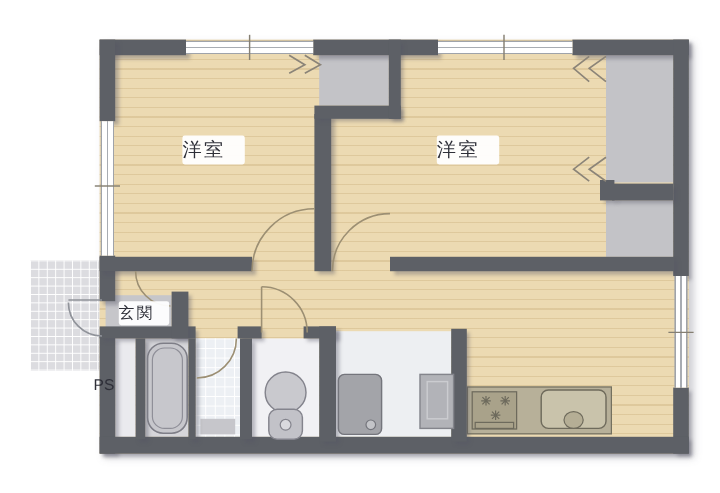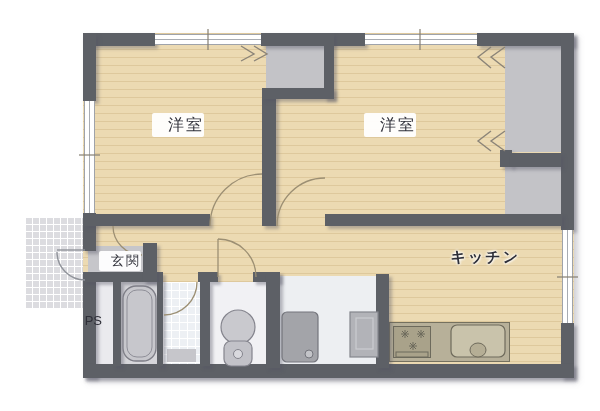--- a/index.html
+++ b/index.html
@@ -8,21 +8,21 @@
   .floor{position:absolute;z-index:1;}
   .overlayfloor{position:absolute;z-index:2;}
   .furn{position:absolute;z-index:3;}
   .wall{position:absolute;background:#5d6066;z-index:4;box-shadow:3px 3px 3px rgba(85,85,100,.38);}
   .window-h{position:absolute;z-index:5;height:11px;
     background:linear-gradient(#9fa3aa 0 1px,#ffffff 1px 5px,#a8acb2 5px 6px,#ffffff 6px 10px,#9fa3aa 10px 11px);}
   .window-v{position:absolute;z-index:5;width:11px;
     background:linear-gradient(90deg,#9fa3aa 0 1px,#ffffff 1px 5px,#a8acb2 5px 6px,#ffffff 6px 10px,#9fa3aa 10px 11px);}
   #fixtures{position:absolute;left:0;top:0;z-index:6;}
   .roomlabel{position:absolute;z-index:7;color:#2e2f38;text-align:center;
-    display:flex;align-items:center;justify-content:flex-end;letter-spacing:2px;}
+    display:flex;align-items:center;justify-content:flex-start;letter-spacing:2px;}
   .labelbox{background:rgba(255,255,255,.95);border-radius:2px;}
   .halo{text-shadow:0 0 3px #fff,0 0 3px #fff,0 0 3px #fff;}
   .wood{background-color:#ecdab2;
     background-image:repeating-linear-gradient(180deg,rgba(190,160,105,.30) 0 1px,rgba(0,0,0,0) 1px 8px);}
   .tilegrid{background-color:#dcdce0;
     background-image:linear-gradient(#ffffff 1px,transparent 1px),linear-gradient(90deg,#ffffff 1px,transparent 1px);
     background-size:7px 7px;}
   .washtile{background-color:#edf0f4;
     background-image:linear-gradient(#ffffff 1px,transparent 1px),linear-gradient(90deg,#ffffff 1px,transparent 1px);
     background-size:8px 8px;}
@@ -164,23 +164,20 @@
       <ellipse cx="478" cy="350" rx="8" ry="7" fill="#b5ae95" stroke="#6f6b5c" stroke-width="1"></ellipse>
     </g>
   </svg>
 
   <div class="roomlabel labelbox" style="left:152px;top:113px;width:52px;height:24px;font-size:16px;">
     <span>洋室</span>
   </div>
   <div class="roomlabel labelbox" style="left:364px;top:113px;width:52px;height:24px;font-size:16px;">
     <span>洋室</span>
   </div>
-  <div class="roomlabel halo" style="left:428px;top:246px;width:92px;height:22px;font-size:15px;font-weight:bold;">
-    <span>キッチン</span>
-  </div>
   <div class="roomlabel labelbox" style="left:99px;top:251px;width:42px;height:20px;font-size:13px;">
     <span>玄関</span>
   </div>
   <div class="roomlabel" style="left:78px;top:312px;width:24px;height:16px;font-size:13px;letter-spacing:0;">
     <span>PS</span>
   </div>
 
 </div>
 
 </body></html>

